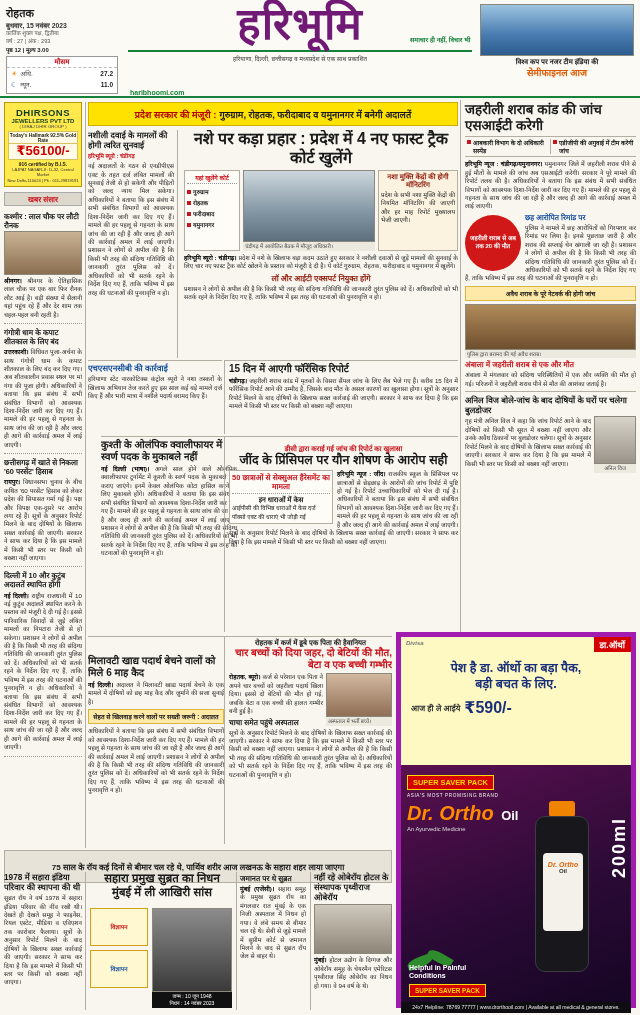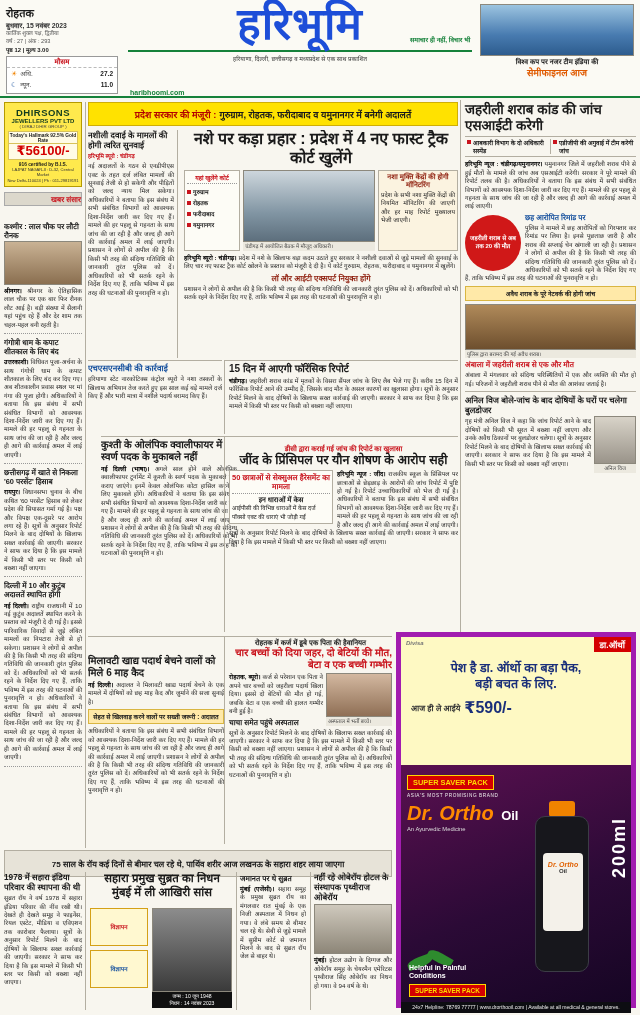--- a/index.html
+++ b/index.html
@@ -26,39 +26,39 @@
   .mh-date{font-size:6.8px;font-weight:700;color:#333;margin-top:1px}
   .mh-small{font-size:5.6px;color:#555;line-height:1.35}
   .mh-pages{font-size:5.9px;font-weight:700;margin-top:1px}
   .weather{border:1px solid #999;background:#fff;font-size:6.5px}
   .weather-title{font-size:7px;font-weight:800;color:#c9151e;text-align:center;border-bottom:1px dashed #bbb;line-height:1.45}
   .weather-row{display:flex;align-items:center;gap:3px;padding:1px 4px}
   .w-icon{font-size:7px}
   .sun{color:#f08300}.moon{color:#17519e}
   .w-label{color:#444}
   .w-val{font-weight:800;margin-left:auto}
-  .logo{font-size:44px;font-weight:800;color:#1d4ed8;line-height:1.02;letter-spacing:1px}
+  .logo{font-size:44px;font-weight:800;color:#701a75;line-height:1.02;letter-spacing:1px}
   .tagline{position:absolute;right:0;top:34px;width:62px;font-size:6.4px;font-weight:700;color:#15813a;text-align:left;line-height:1.35}
   .editions{margin-top:3px;border-top:2px solid #15813a;padding-top:2px;font-size:6.1px;color:#333}
   .website{position:absolute;left:2px;bottom:0;font-size:7px;font-weight:800;color:#15813a}
   .promo-c1{font-size:6.9px;font-weight:700;margin-top:2px;text-align:center;line-height:1.2}
   .promo-c2{font-size:9.5px;font-weight:800;color:#e05a00;text-align:center}
   
   .banner{background:#ffe200;border:1px solid #cfae06;display:flex;align-items:center;justify-content:center;gap:3px;font-size:9.3px;font-weight:800}
   .banner-kicker{color:#b30000}
   
   .ad-box{background:#ffe94d;border:1.5px solid #b59a00;text-align:center;padding:4px 2px 3px}
   .ad-name{font-size:9.5px;font-weight:900;color:#123c1e;letter-spacing:.5px}
   .ad-sub{font-size:6px;font-weight:800;color:#123c1e}
   .ad-group{font-size:4.4px;color:#444;margin-bottom:2px}
   .ad-rate{font-size:4.8px;font-weight:700;background:#fffbe6;border:1px solid #d8c25a;margin:1px 1px 0;padding-top:1px}
   .ad-price{font-size:13px;font-weight:900;color:#d40000;background:#fffbe6;border:1px solid #d8c25a;border-top:0;margin:0 1px;line-height:1.15}
   .ad-bis{font-size:4.8px;font-weight:800;margin-top:2px}
   .ad-addr{font-size:4.1px;color:#333;line-height:1.3}
-  .sec-label{margin:5px 0 12px;background:#dcd8cc;border:1px solid #aaa;text-align:right;font-size:7.3px;font-weight:800;color:#c9151e;padding:1px 0}
+  .sec-label{margin:5px 0 2px;background:#dcd8cc;border:1px solid #aaa;text-align:center;font-size:7.3px;font-weight:800;color:#c9151e;padding:1px 0}
   .lc-story{border-bottom:1px dotted #999;padding:2px 0}
   
   .rc-hl{font-size:13.5px;font-weight:800;line-height:1.15;margin:2px 0}
   .rc-kickers{display:flex;border-top:1px solid #b3aea1;border-bottom:1px solid #b3aea1;margin:3px 0;padding:2px 0}
   .rc-k{flex:1;display:flex;gap:2px;align-items:flex-start;font-size:6.1px;font-weight:700;line-height:1.25;padding:0 2px}
   .sq{width:4px;height:4px;background:#c9151e;display:inline-block;flex:none;margin-top:1px}
   .badge{float:left;width:56px;height:56px;border-radius:50%;background:#d01818;color:#fff;font-size:6px;font-weight:800;display:flex;align-items:center;justify-content:center;text-align:center;padding:5px;margin:2px 4px 1px 0;line-height:1.25}
   .hl-box{background:#ffe9a8;border:1px solid #d9b642;font-size:6.3px;font-weight:700;padding:2px;margin:3px 0;text-align:center}
   .rc-div{border-top:1px solid #b3aea1;margin:3px 0}
   .vij-fig{float:right;width:42px;margin:1px 0 1px 3px}
@@ -338,21 +338,21 @@
       </div>
       <div class="vol">200ml</div>
       <div class="leaf" style="left:6px;bottom:46px;transform:rotate(-20deg)"></div>
       <div class="leaf" style="left:26px;bottom:50px;transform:rotate(30deg)"></div>
       <div class="benefit">Helpful in Painful Conditions</div>
       <div class="saver2">SUPER SAVER PACK</div>
       <div class="ad-foot">24x7 Helpline: 78769 77777 | www.drorthooil.com | Available at all medical &amp; general stores.</div>
     </div>
   </div>
 
-  <div class="abs strip" style="left:4px;top:850px;width:388px;height:27px">75 साल के रॉय कई दिनों से बीमार चल रहे थे, पार्थिव शरीर आज लखनऊ के सहारा शहर लाया जाएगा</div>
+  <div class="abs strip" style="left:4px;top:850px;width:388px;height:33px">75 साल के रॉय कई दिनों से बीमार चल रहे थे, पार्थिव शरीर आज लखनऊ के सहारा शहर लाया जाएगा</div>
 
   <div class="abs rule-r ov" style="left:4px;top:872px;width:82px;height:138px;padding-right:3px">
     <h3 class="h4">1978 में सहारा इंडिया परिवार की स्थापना की थी</h3>
     <p class="body"><span>सुब्रत रॉय ने वर्ष 1978 में सहारा इंडिया परिवार की नींव रखी थी। देखते ही देखते समूह ने फाइनेंस, रियल एस्टेट, मीडिया व एविएशन तक कारोबार फैलाया।</span> <span>सूत्रों के अनुसार रिपोर्ट मिलने के बाद दोषियों के खिलाफ सख्त कार्रवाई की जाएगी। सरकार ने साफ कर दिया है कि इस मामले में किसी भी स्तर पर किसी को बख्शा नहीं जाएगा।</span></p>
   </div>
 
   <div class="abs ov" style="left:90px;top:872px;width:216px;height:138px">
     <div class="abs" style="left:0;top:0;width:144px">
       <h2 class="h2" style="text-align:center;font-size:11.5px">सहारा प्रमुख सुब्रत का निधन</h2>
       <h2 class="h2" style="text-align:center;font-size:11.5px">मुंबई में ली आखिरी सांस</h2>

